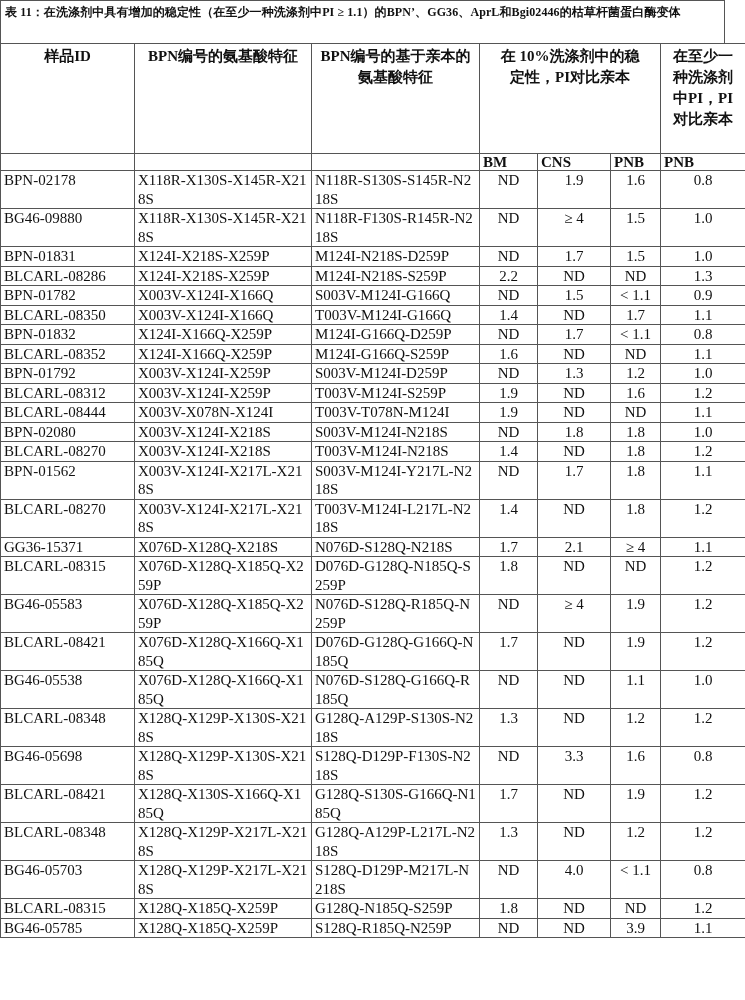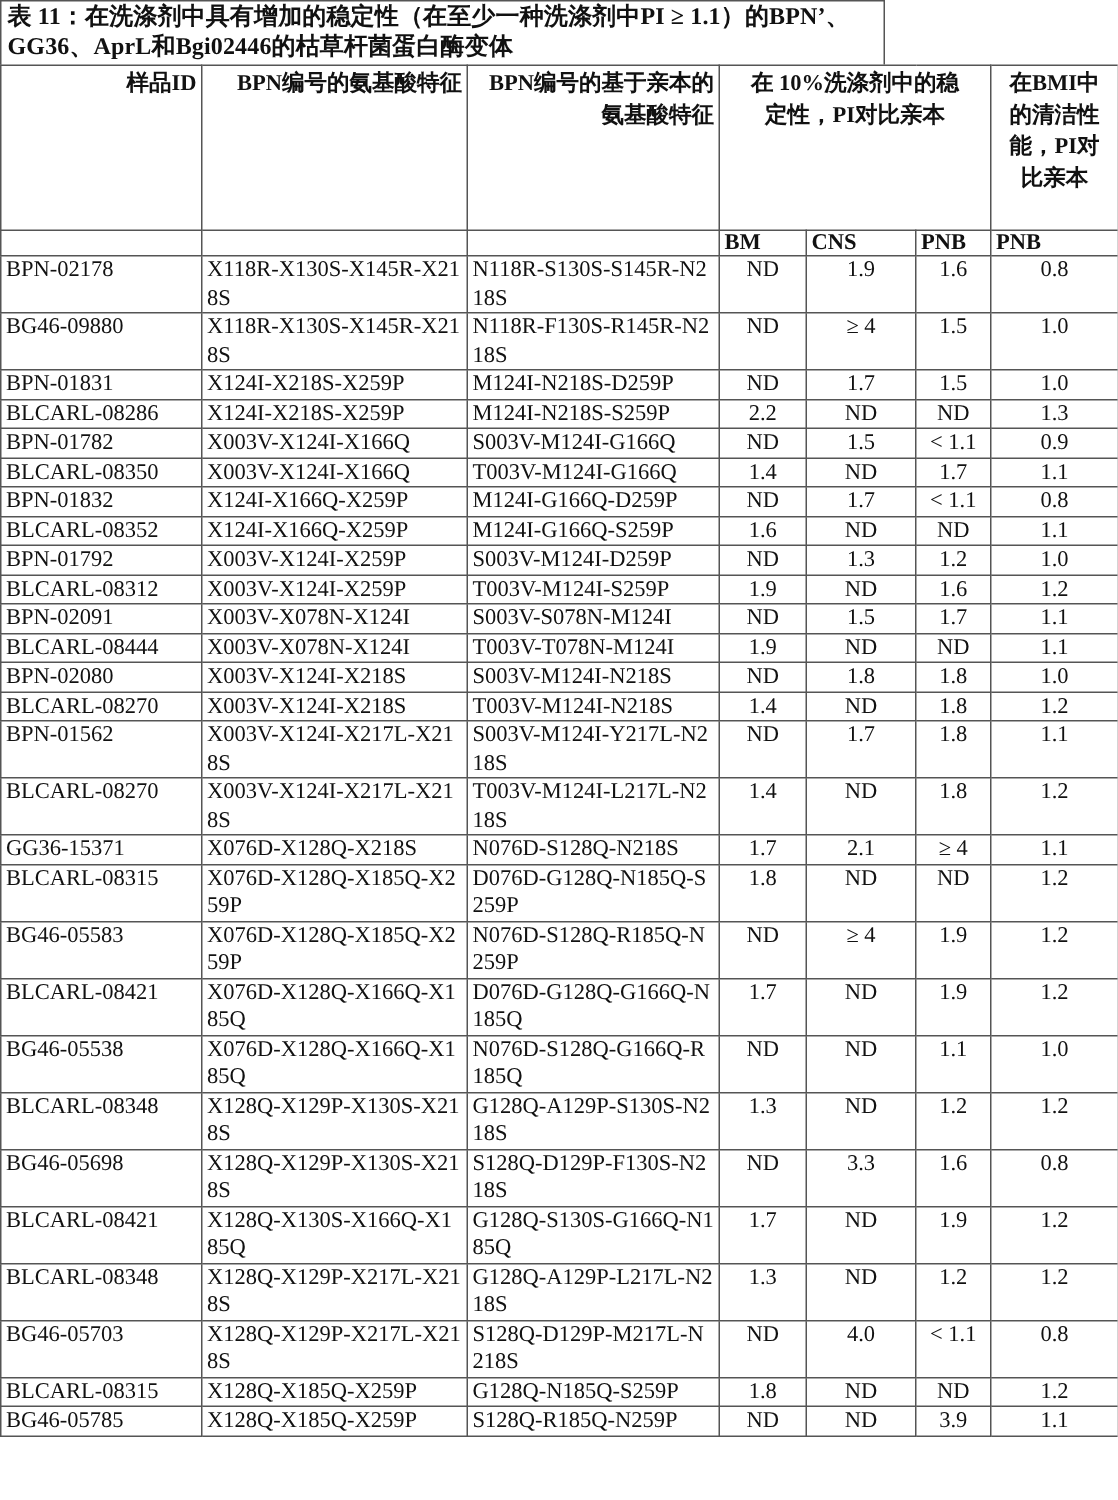--- a/index.html
+++ b/index.html
@@ -5,25 +5,25 @@
   html, body { margin: 0; padding: 0; background: #ffffff; }
   body { width: 745px; height: 1000px; overflow: hidden; }
   .page {
     position: relative;
     width: 745px;
     font-family: "Liberation Serif", "DejaVu Serif", serif;
     color: #111;
   }
   .title {
     box-sizing: border-box;
-    width: 590px;
+    width: 725px;
     border: 1px solid #555;
     border-bottom: none;
     padding: 1px 4px 0 4px;
-    font-size: 16px;
+    font-size: 12px;
     font-weight: bold;
     line-height: 20px;
     height: 43px;
     letter-spacing: 0.1px;
   }
   table {
     border-collapse: collapse;
     table-layout: fixed;
     width: 745px;
     font-size: 15px;
@@ -31,21 +31,21 @@
   td, th {
     border: 1px solid #555;
     padding: 0 3px;
     vertical-align: top;
     line-height: 18.5px;
     overflow: hidden;
     word-break: break-all;
   }
   th {
     font-weight: bold;
-    text-align: right;
+    text-align: center;
   }
   th.center, td.center { text-align: center; }
   tr.hdr th { padding-top: 2px; line-height: 21px; }
   tr.sub th { text-align: left; line-height: 16px; padding-top: 0; }
   td.id { padding-left: 3px; }
 </style>
 </head>
 <body>
 
 <div class="page">
@@ -59,21 +59,21 @@
       <col style="width:73px">
       <col style="width:50px">
       <col style="width:85px">
     </colgroup>
     <thead>
       <tr class="hdr" style="height:110px">
         <th>样品ID</th>
         <th>BPN编号的氨基酸特征</th>
         <th>BPN编号的基于亲本的氨基酸特征</th>
         <th class="center" colspan="3" style="padding-left:18px;padding-right:18px">在 10%洗涤剂中的稳定性，PI对比亲本</th>
-        <th class="center" style="padding-left:6px;padding-right:6px">在BMI中的清洁性能，PI对比亲本</th>
+        <th class="center" style="padding-left:6px;padding-right:6px">在至少一种洗涤剂中PI，PI对比亲本</th>
       </tr>
       <tr class="sub" style="height:16px">
         <th></th>
         <th></th>
         <th></th>
         <th>BM</th>
         <th>CNS</th>
         <th>PNB</th>
         <th>PNB</th>
       </tr>
@@ -163,29 +163,20 @@
         <tr>
           <td class="id">BLCARL-08312</td>
           <td>X003V-X124I-X259P</td>
           <td>T003V-M124I-S259P</td>
           <td class="center">1.9</td>
           <td class="center">ND</td>
           <td class="center">1.6</td>
           <td class="center">1.2</td>
         </tr>
         <tr>
-          <td class="id">BPN-02091</td>
-          <td>X003V-X078N-X124I</td>
-          <td>S003V-S078N-M124I</td>
-          <td class="center">ND</td>
-          <td class="center">1.5</td>
-          <td class="center">1.7</td>
-          <td class="center">1.1</td>
-        </tr>
-        <tr>
           <td class="id">BLCARL-08444</td>
           <td>X003V-X078N-X124I</td>
           <td>T003V-T078N-M124I</td>
           <td class="center">1.9</td>
           <td class="center">ND</td>
           <td class="center">ND</td>
           <td class="center">1.1</td>
         </tr>
         <tr>
           <td class="id">BPN-02080</td>

